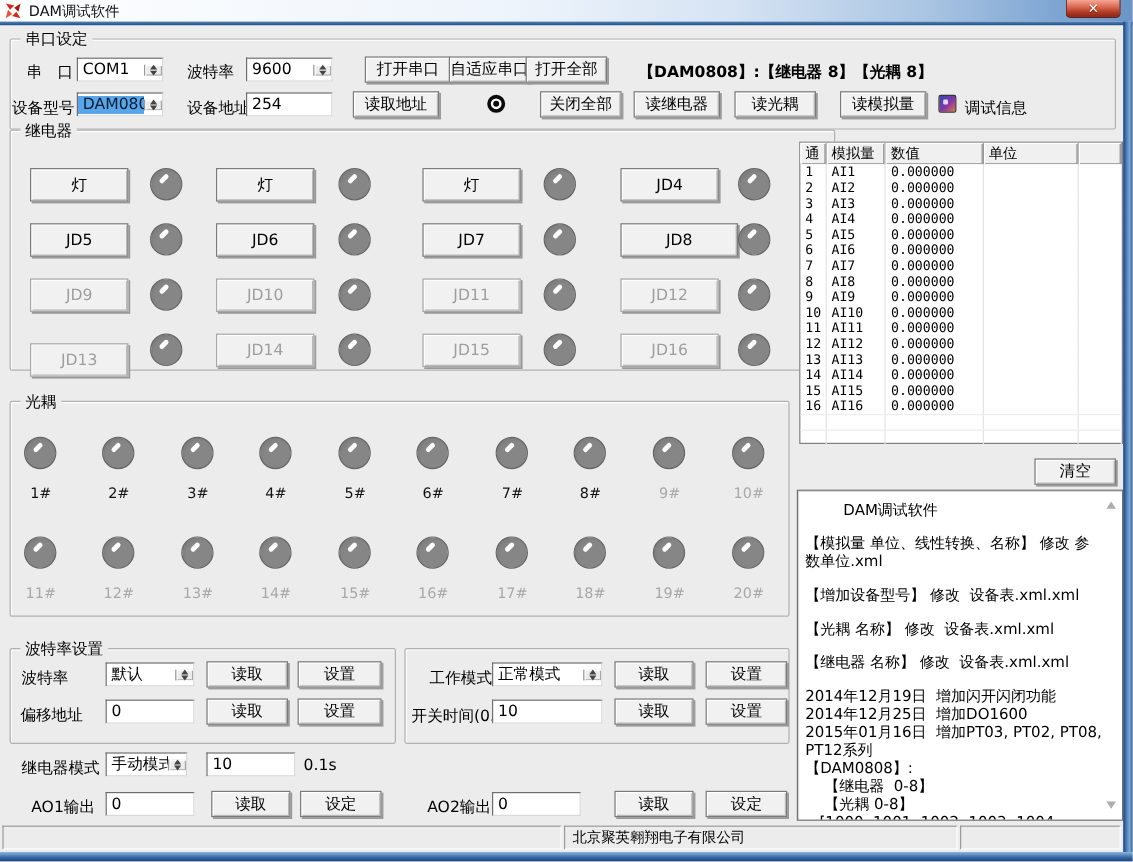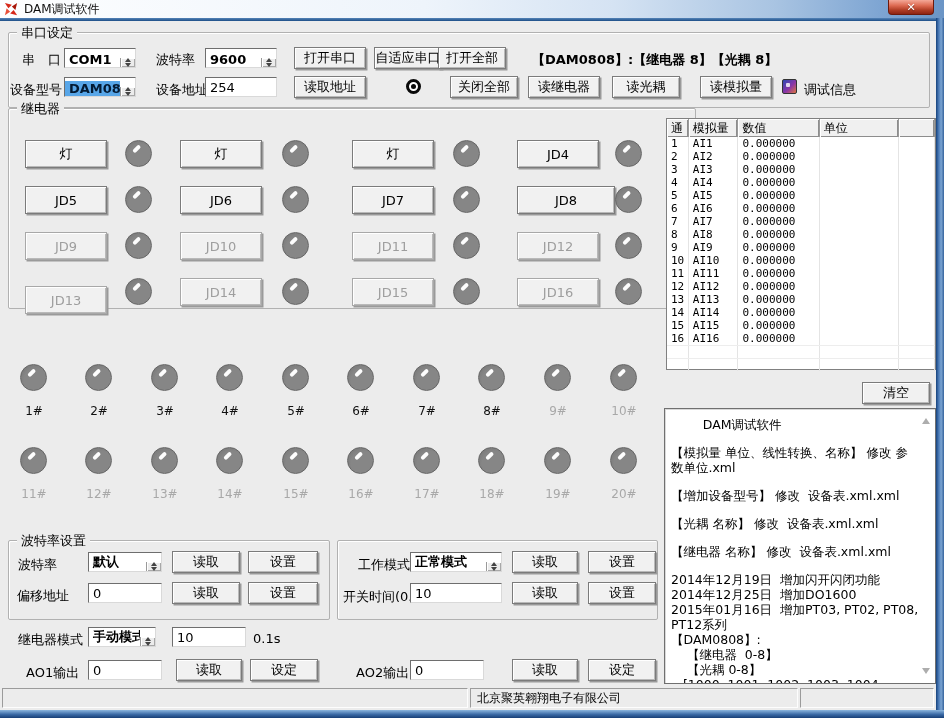--- a/index.html
+++ b/index.html
@@ -33,21 +33,21 @@
   .lbl.bold { font-weight:bold; }
   .btn { position:absolute; height:22px; background:#f1f1f1; border:1px solid #7b7b7b;
     box-shadow:inset 1px 1px 0 #ffffff, inset -1px -1px 0 #b9b9b9, 1.5px 1.5px 0 #9a9a9a;
     font-size:13px; color:#000; display:flex; align-items:center; justify-content:center;
     cursor:pointer; white-space:nowrap; }
   .btn.disabled { color:#9e9e9e; border-color:#a8a8a8; cursor:default; }
   .inp { position:absolute; height:20px; background:#fff; border:1px solid;
     border-color:#6e6e6e #d9d9d9 #d9d9d9 #6e6e6e; font-size:13px; color:#000;
     display:flex; align-items:center; padding-left:4px; }
   .combo { position:absolute; height:20px; background:#fff; border:1px solid;
-    border-color:#6e6e6e #d9d9d9 #d9d9d9 #6e6e6e; display:flex; align-items:flex-end; cursor:pointer;font-weight:bold; }
+    border-color:#6e6e6e #d9d9d9 #d9d9d9 #6e6e6e; display:flex; align-items:center; cursor:pointer; }
   .combo-text { flex:1; font-size:13px; color:#000; display:flex; align-items:center;
     padding-left:4px; overflow:hidden; white-space:nowrap; }
   .combo.selected .combo-text { background:#58a6e8; color:#031a33; }
   .combo-arrow { width:15px; background:#ececec; border-left:1px solid #9a9a9a;
     box-shadow:inset 1px 1px 0 #fff, inset -1px -1px 0 #a8a8a8;
     display:flex; flex-direction:column; align-items:center; justify-content:center; gap:1px; }
   .tri-u { width:0; height:0; border-left:3px solid transparent; border-right:3px solid transparent;
     border-bottom:4px solid #444; }
   .tri-d { width:0; height:0; border-left:3px solid transparent; border-right:3px solid transparent;
     border-top:4px solid #444; }
@@ -136,21 +136,21 @@
         </span>
     </div>
     <span class="lbl" style="left:156px;top:51px">波特率</span>
     <div class="combo" style="left:205px;top:48px;width:72px">
       <span class="combo-text">9600</span>
       <span class="combo-arrow">
           <i class="tri-u"></i>
           <i class="tri-d"></i>
         </span>
     </div>
-    <div class="btn" style="left:294px;top:47px;width:72px">打开串口</div>
+    <div class="btn" style="left:304px;top:47px;width:72px">打开串口</div>
     <div class="btn" style="left:374px;top:47px;width:68px">自适应串口</div>
     <div class="btn" style="left:438px;top:47px;width:68px">打开全部</div>
     <span class="lbl bold" style="left:532px;top:51px">【DAM0808】:【继电器  8】【光耦 8】</span>
 
     <span class="lbl" style="left:10px;top:81px">设备型号</span>
     <div class="combo selected" style="left:64px;top:77px;width:72px">
       <span class="combo-text">DAM0808</span>
       <span class="combo-arrow">
           <i class="tri-u"></i>
           <i class="tri-d"></i>
@@ -338,20 +338,23 @@
           <div class="atbl-c" style="width: 22px;"></div>
           <div class="atbl-c" style="width: 50px;"></div>
           <div class="atbl-c" style="width: 82px;"></div>
           <div class="atbl-c" style="width: 80px;"></div>
           <div class="atbl-c" style="width: 36px;"></div>
         </div>
       </div>
   </div>
   <div class="btn" style="left:862px;top:382px;width:68px">清空</div>
 
+  <div class="grp" style="left:8px;top:334px;width:650px;height:180px">
+    <span class="grp-label">光耦</span>
+  </div>
   <div class="abs-layer" id="opto-cells">
       <div class="led" style="left: 20px; top: 364px;"></div>
       <div class="opto-num" style="left: 14px; top: 404px;">1#</div>
       <div class="led" style="left: 85px; top: 364px;"></div>
       <div class="opto-num" style="left: 79px; top: 404px;">2#</div>
       <div class="led" style="left: 151px; top: 364px;"></div>
       <div class="opto-num" style="left: 145px; top: 404px;">3#</div>
       <div class="led" style="left: 216px; top: 364px;"></div>
       <div class="opto-num" style="left: 210px; top: 404px;">4#</div>
       <div class="led" style="left: 282px; top: 364px;"></div>

